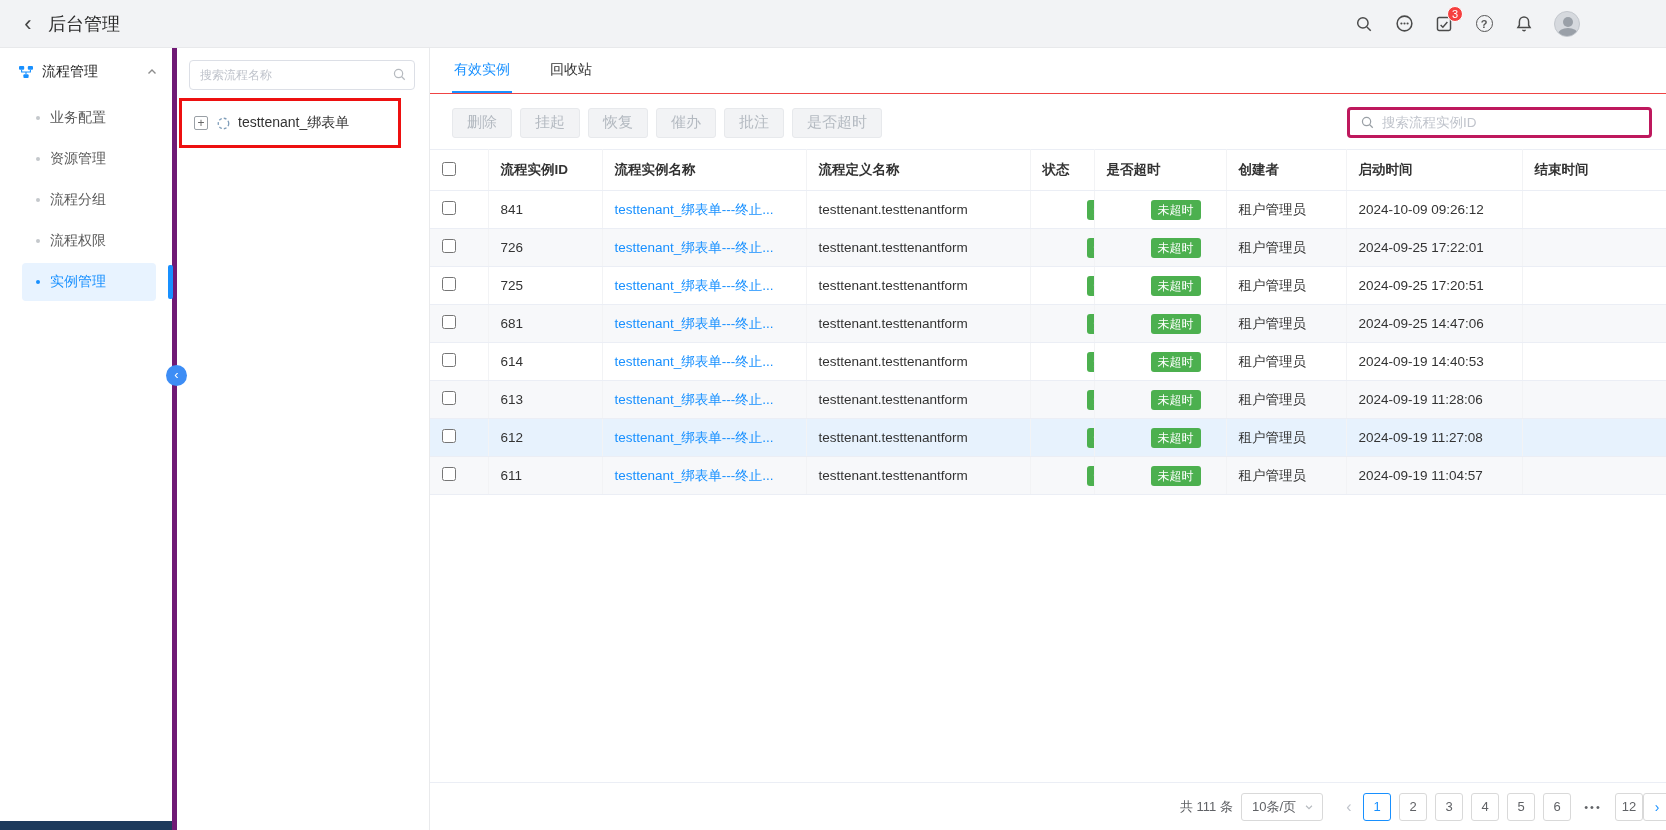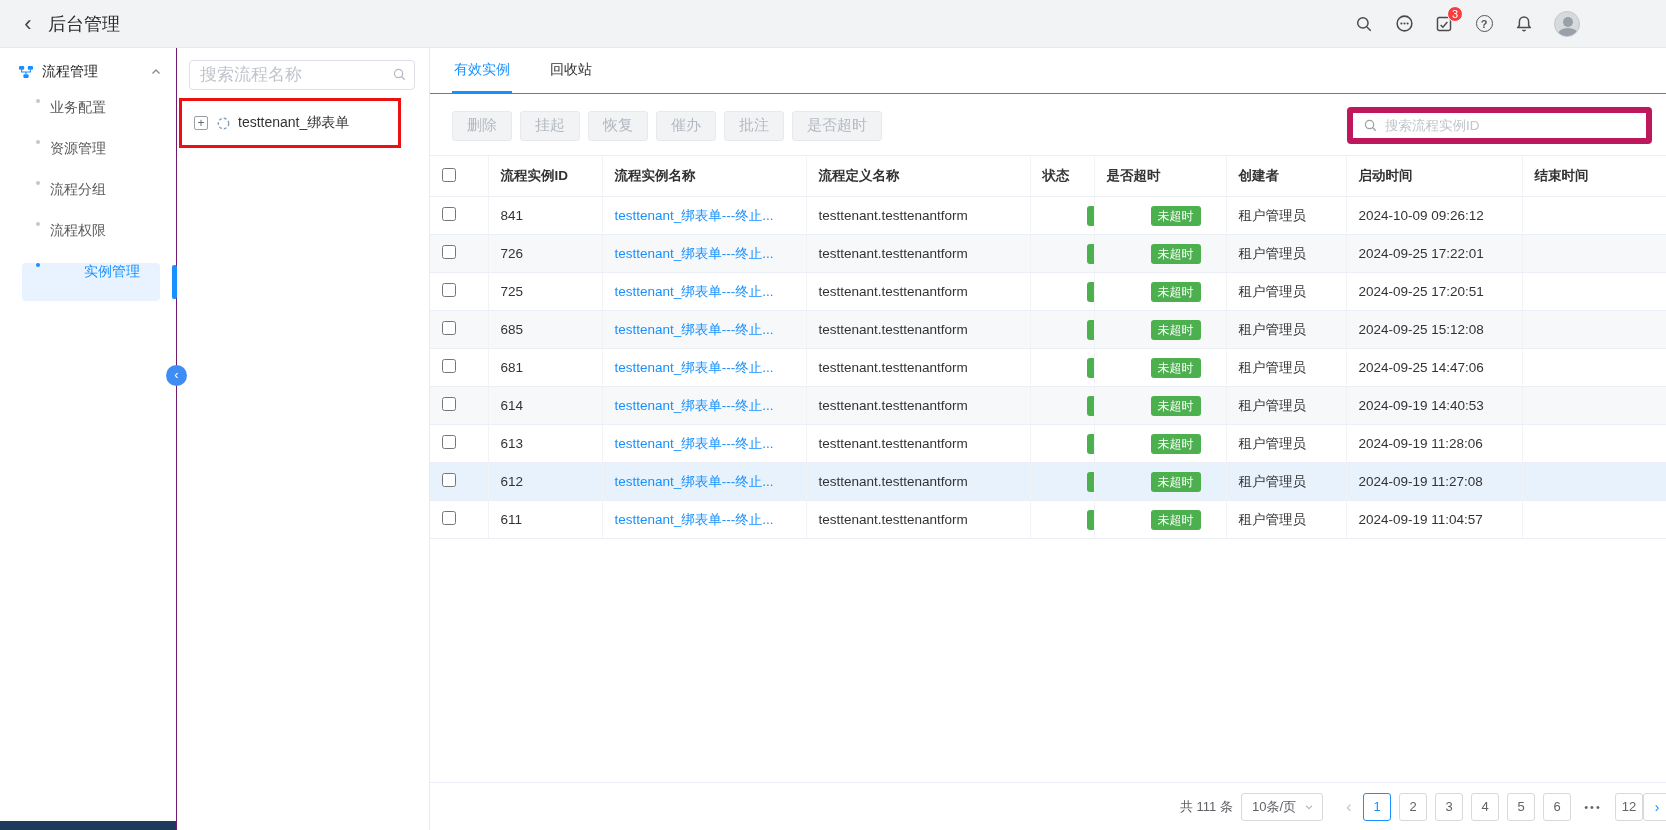--- a/index.html
+++ b/index.html
@@ -29,48 +29,48 @@
     width: 17px; height: 17px; border: 1.4px solid #555; border-radius: 50%;
     display: flex; align-items: center; justify-content: center; font-size: 11px; font-weight: 700; color: #555;
   }
   .avatar { width: 26px; height: 26px; border-radius: 50%; background: #d6d9de; border: 1px solid #c3c7cd; cursor: pointer; position: relative; overflow: hidden; }
   .avatar::before { content: ""; position: absolute; left: 8px; top: 5px; width: 10px; height: 10px; border-radius: 50%; background: #9aa0a8; }
   .avatar::after { content: ""; position: absolute; left: 3px; top: 16px; width: 20px; height: 12px; border-radius: 50%; background: #9aa0a8; }
 
   
   .app-body { flex: 1; display: flex; position: relative; min-height: 0; }
 
-  .sidebar { width: 177px; flex: none; border-right: 1px solid #701a75; position: relative; background: #fff; }
+  .sidebar { width: 177px; flex: none; border-right: 5px solid #701a75; position: relative; background: #fff; }
   .side-section { height: 48px; display: flex; align-items: center; gap: 8px; padding: 0 14px 0 18px; color: #262626; cursor: pointer; }
   .side-section .chev { margin-left: auto; display: flex; }
   .side-item {
-    height: 38px; display: flex; margin: 3px 16px 3px 22px;
+    height: 38px; display: flex; align-items: center; margin: 3px 16px 3px 22px;
     padding-left: 14px; border-radius: 4px; color: #595959; cursor: pointer; position: relative; font-size: 14px;
   }
   .side-item .dot { width: 4px; height: 4px; border-radius: 50%; background: #c4c8cc; margin-right: 10px; flex: none; }
-  .side-item.active { background: #e8f3ff; color: #1890ff; gap: 34px; }
+  .side-item.active { background: #e8f3ff; color: #1890ff; }
   .side-item.active .dot { background: #1890ff; }
   .side-item.active::after {
     content: ""; position: absolute; right: -17px; top: 2px; bottom: 2px; width: 5px;
     background: #1890ff; border-radius: 2px;
   }
   .side-footer { position: absolute; left: 0; bottom: 0; width: 100%; height: 9px; background: #1d3a5c; }
 
   .collapse-btn {
     position: absolute; left: 166px; top: 317px; width: 21px; height: 21px; z-index: 6;
     border-radius: 50%; background: #3d8df5; color: #fff; border: none; font-size: 13px;
     display: flex; align-items: center; justify-content: center; cursor: pointer; padding-bottom: 2px;
   }
 
   
   .tree-panel { width: 253px; flex: none; border-right: 1px solid #e9eaec; background: #fff; }
   .tree-search { margin: 12px 14px 8px 12px; position: relative; }
   .tree-search input {
     width: 100%; height: 30px; border: 1px solid #dcdfe6; border-radius: 4px;
-    padding: 0 30px 0 10px; font-size: 17px; color: #333; outline: none;
+    padding: 0 30px 0 10px; font-size: 12px; color: #333; outline: none;
     font-family: inherit;
   }
   .tree-search input::placeholder { color: #c0c4cc; }
   .tree-search .mag { position: absolute; right: 8px; top: 7px; }
 
   .annotation-box { margin: 6px 28px 0 2px; border: 3px solid #ed1010; padding: 6px 4px; }
   .tree-node { height: 32px; display: flex; align-items: center; padding-left: 8px; cursor: pointer; }
   .expand-box {
     width: 14px; height: 14px; border: 1px solid #9aa0a6; color: #666; font-size: 12px; line-height: 11px;
     display: flex; align-items: center; justify-content: center; border-radius: 2px; flex: none; cursor: pointer;
@@ -84,21 +84,21 @@
   .tabbar { height: 46px; flex: none; display: flex; align-items: stretch; gap: 36px; padding: 0 22px; border-bottom: 1px solid #ef4444; }
   .tab { display: flex; align-items: center; font-size: 14px; color: #333; cursor: pointer; border-bottom: 2px solid transparent; padding: 0 2px; }
   .tab.active { color: #1890ff; border-bottom-color: #1890ff; }
 
   .toolbar { flex: none; display: flex; align-items: center; padding: 13px 14px 11px 22px; gap: 8px; }
   .tool-btn {
     height: 30px; padding: 0 14px; background: #f2f3f5; color: #b4bac1; border: 1px solid #e7e9ec;
     border-radius: 3px; font-size: 15px; cursor: not-allowed; font-family: inherit;
   }
   .main-search {
-    margin-left: auto; width: 305px; height: 37px; border: 6px solid #be185d; border-radius: 4px;
+    margin-left: auto; width: 305px; height: 31px; border: 3px solid #be185d; border-radius: 4px;
     display: flex; align-items: center; padding: 0 10px; gap: 7px; background: #fff;
   }
   .main-search input { border: none; outline: none; flex: 1; font-size: 13.5px; color: #333; font-family: inherit; }
   .main-search input::placeholder { color: #c0c4cc; }
 
   .table-wrap { flex: 1; min-height: 0; overflow: hidden; }
   table { width: 100%; border-collapse: collapse; table-layout: fixed; }
   th, td {
     text-align: left; padding: 0 12px; border-bottom: 1px solid #ebeef5; border-right: 1px solid #f2f3f5;
     overflow: hidden; white-space: nowrap; text-overflow: ellipsis;
@@ -328,31 +328,20 @@
                 <td><a class="inst-link">testtenant_绑表单---终止...</a></td>
                 <td>testtenant.testtenantform</td>
                 <td><span class="badge">运行</span></td>
                 <td><span class="badge">未超时</span></td>
                 <td>租户管理员</td>
                 <td>2024-09-25 17:20:51</td>
                 <td></td>
               </tr>
               <tr class="">
                 <td><input type="checkbox" style=""></td>
-                <td>685</td>
-                <td><a class="inst-link">testtenant_绑表单---终止...</a></td>
-                <td>testtenant.testtenantform</td>
-                <td><span class="badge">运行</span></td>
-                <td><span class="badge">未超时</span></td>
-                <td>租户管理员</td>
-                <td>2024-09-25 15:12:08</td>
-                <td></td>
-              </tr>
-              <tr class="">
-                <td><input type="checkbox" style=""></td>
                 <td>681</td>
                 <td><a class="inst-link">testtenant_绑表单---终止...</a></td>
                 <td>testtenant.testtenantform</td>
                 <td><span class="badge">运行</span></td>
                 <td><span class="badge">未超时</span></td>
                 <td>租户管理员</td>
                 <td>2024-09-25 14:47:06</td>
                 <td></td>
               </tr>
               <tr class="">

